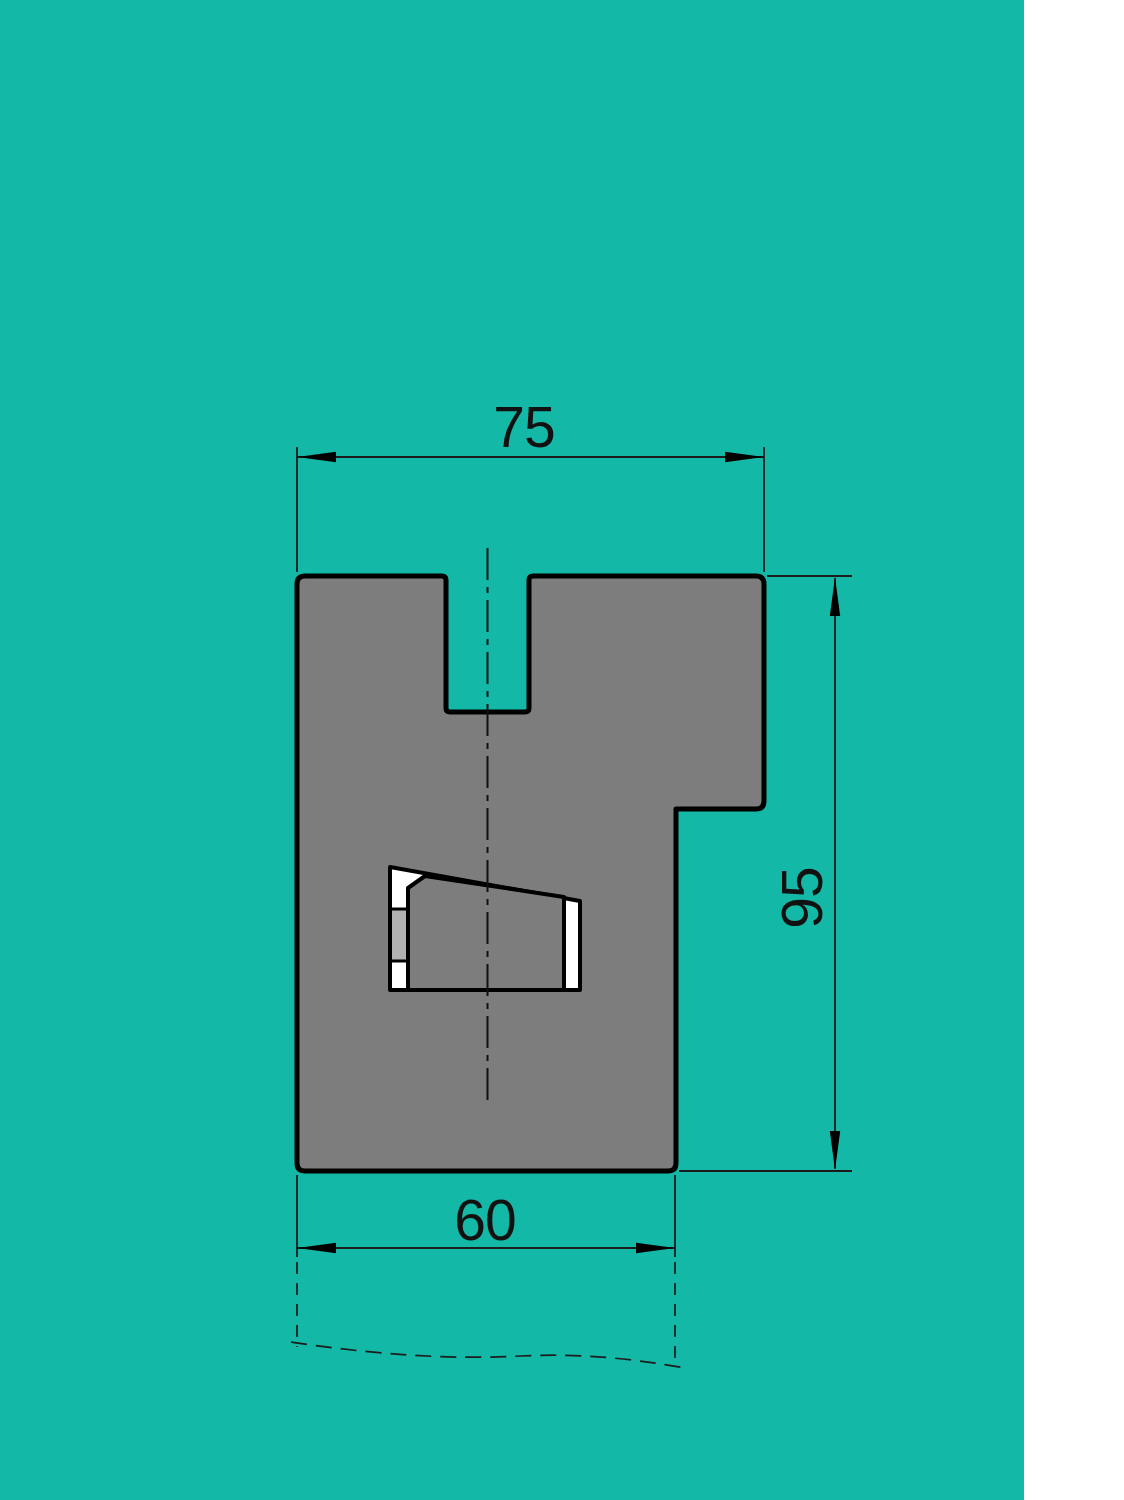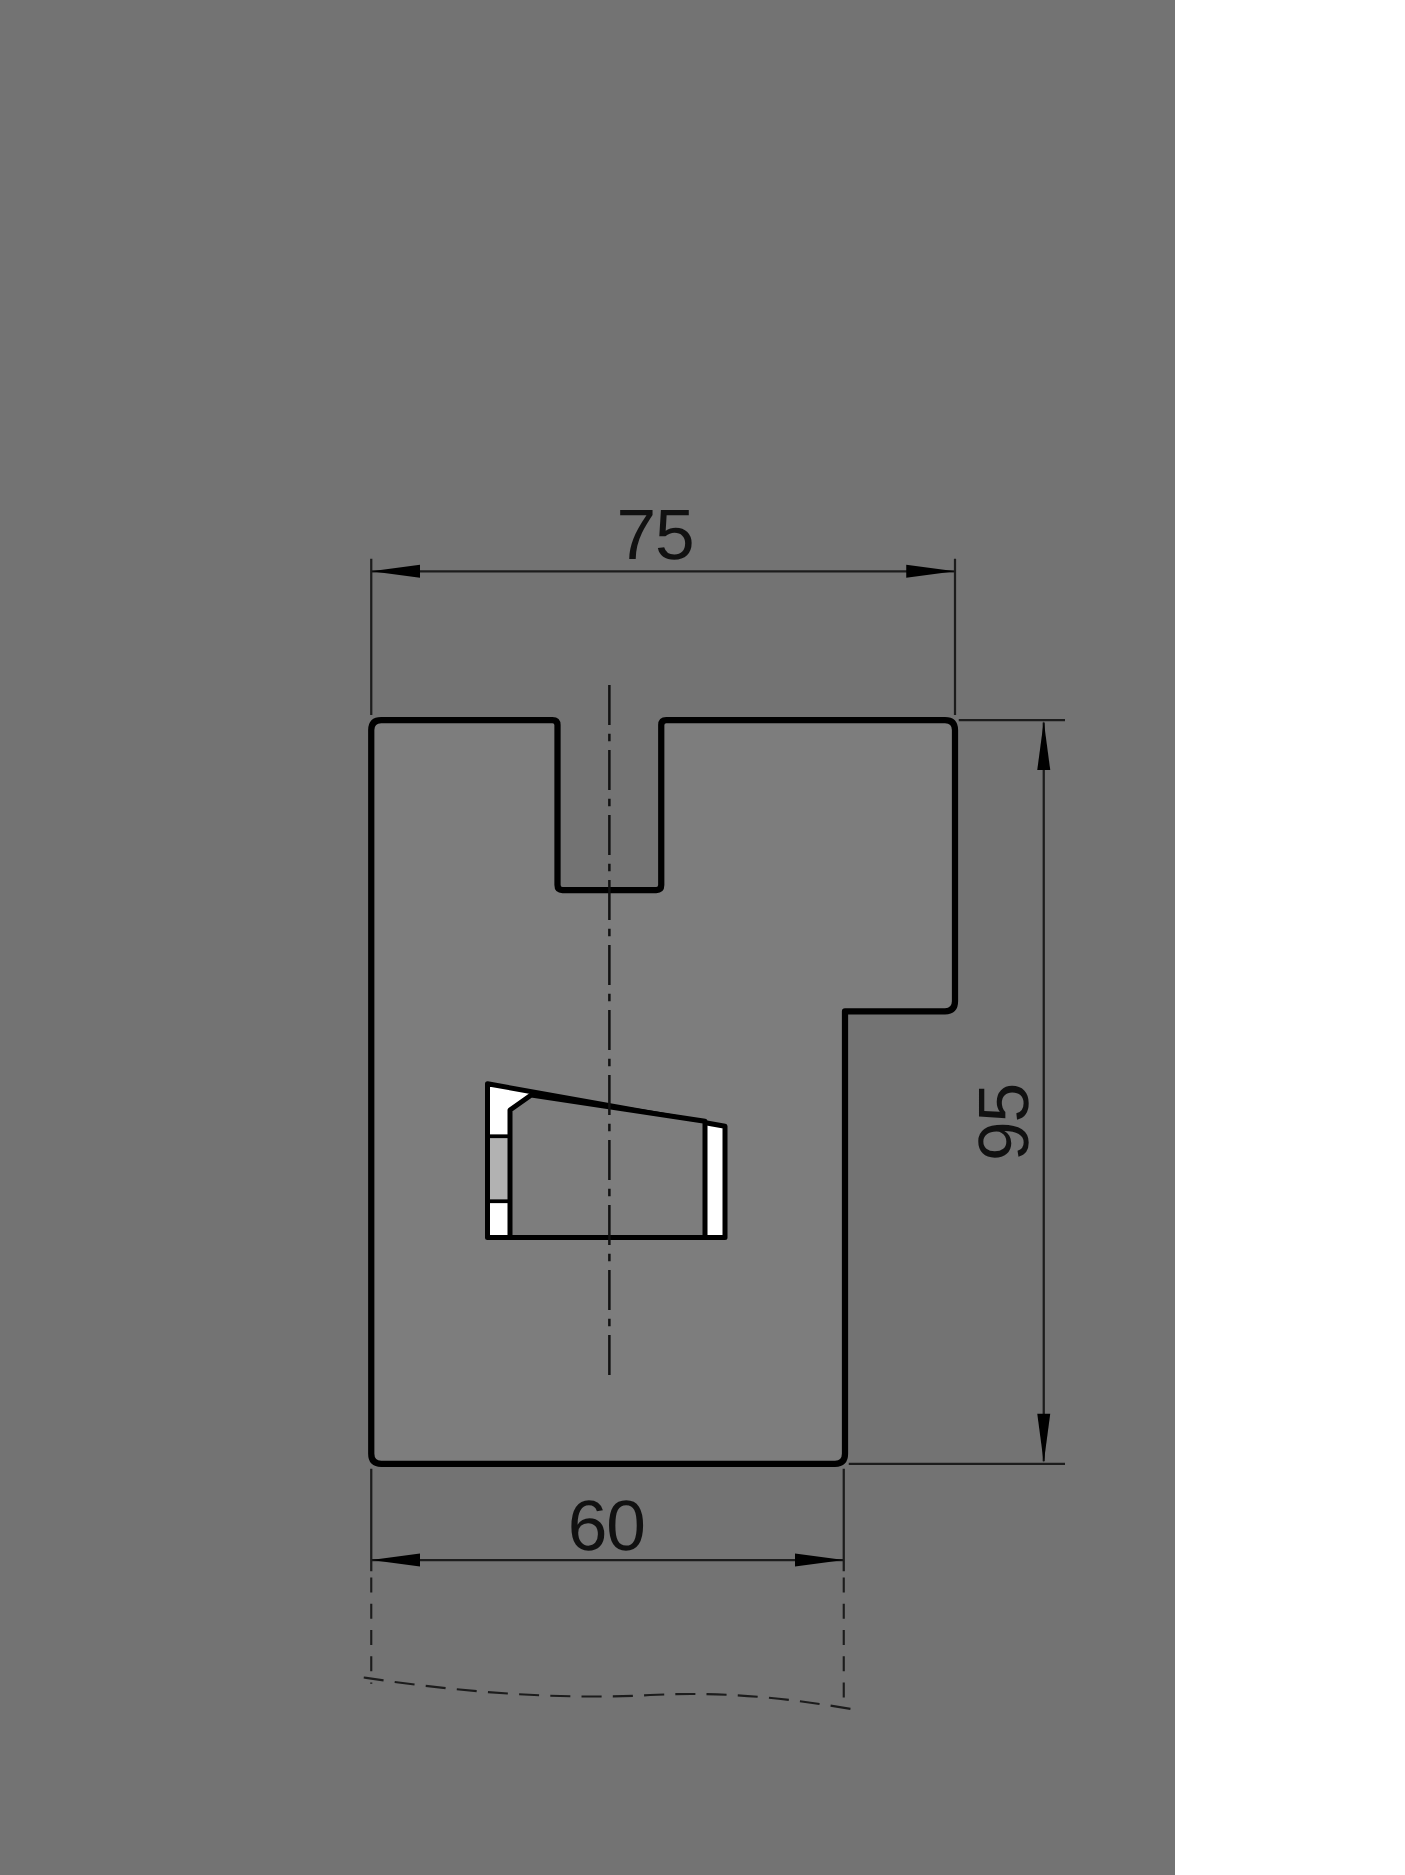--- a/index.html
+++ b/index.html
@@ -2,23 +2,23 @@
 <html><head>
 <meta charset="utf-8">
 <style>
   html, body {
     margin: 0;
     padding: 0;
     background: #ffffff;
   }
   .canvas {
     position: relative;
-    width: 940px;
+    width: 1024px;
     height: 1500px;
-    background: #737373;
+    background: #14b8a6;
     overflow: hidden;
     font-family: "Liberation Sans", sans-serif;
   }
   svg { display: block; }
   .dim-text {
     font-family: "Liberation Sans", sans-serif;
     font-size: 57px;
     font-weight: 400;
     letter-spacing: -1px;
     fill: #111111;

